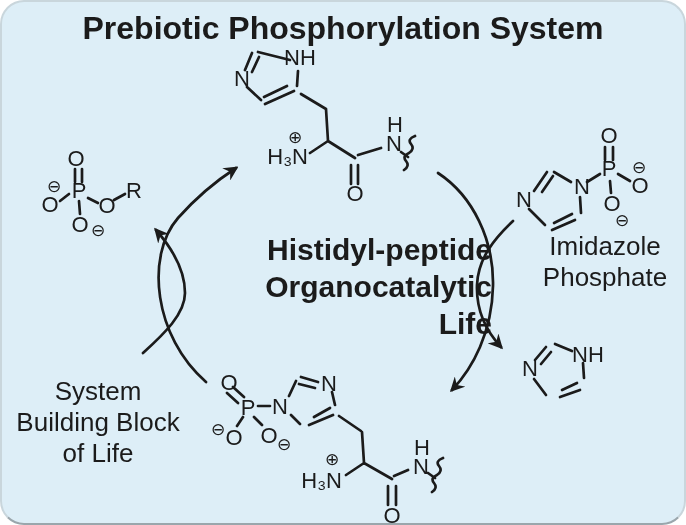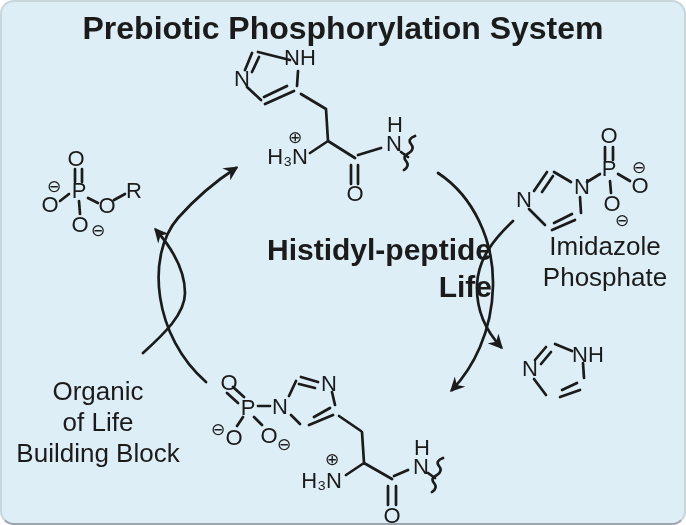--- a/index.html
+++ b/index.html
@@ -3,21 +3,21 @@
 <meta charset="utf-8">
 <style>
   html,body{margin:0;padding:0;background:#ffffff;}
   .card{
     position:relative;
     width:686px;height:525px;
     box-sizing:border-box;
     background:#ddeef7;
     border:2px solid #c9d6dc;
     border-bottom-color:#9aa6ac;
-    border-radius:14px;
+    border-radius:24px;
     overflow:hidden;
     font-family:"Liberation Sans","DejaVu Sans",sans-serif;
     color:#1b1b1b;
   }
   .layer{position:absolute;left:0;top:0;}
   .title{
     position:absolute;top:8px;left:0;width:100%;
     text-align:center;font-size:32px;font-weight:bold;
   }
   .cycle-label{
@@ -43,32 +43,33 @@
 </style>
 </head>
 <body>
 
 <div class="card">
 
   <div class="title">Prebiotic Phosphorylation System</div>
 
   <div class="cycle-label">
     <div>Histidyl-peptide</div>
+    <div>Organocatalytic</div>
     <div>Life</div>
   </div>
 
   <div class="imiphos-label">
     <div>Imidazole</div>
     <div>Phosphate</div>
   </div>
 
   <div class="organic-label">
-    <div>Organic</div>
+    <div>System</div>
+    <div>Building Block</div>
     <div>of Life</div>
-    <div>Building Block</div>
   </div>
 
 
   <svg class="layer" width="686" height="525" viewBox="0 0 686 525">
     <defs>
       <marker id="ah" viewBox="0 0 10 10" refX="8" refY="5" markerWidth="5.4" markerHeight="5.4" orient="auto">
         <path d="M0,0 L10,5 L0,10 L3.2,5 Z" fill="#1b1b1b"></path>
       </marker>
     </defs>
 

